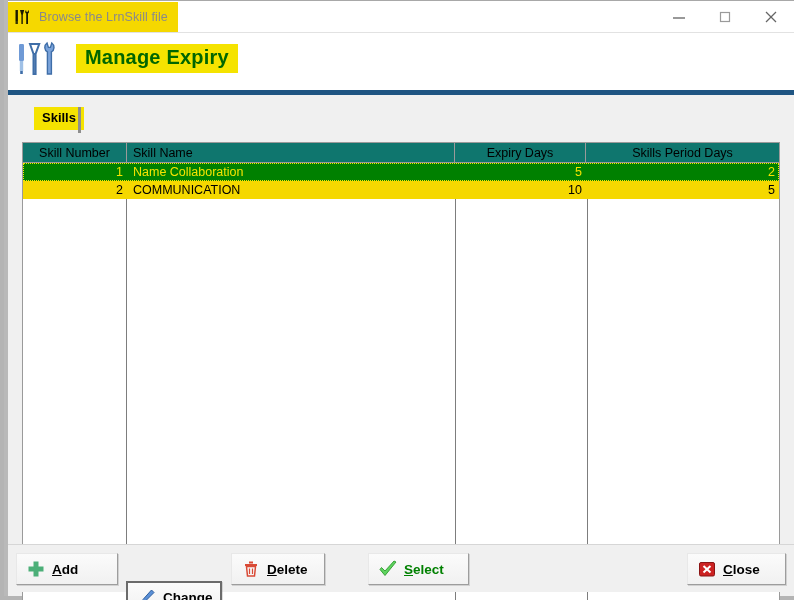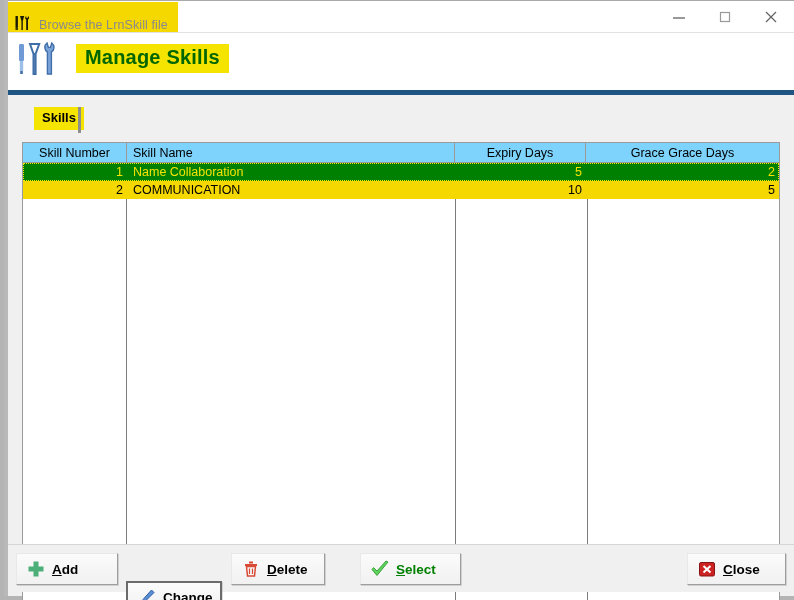--- a/index.html
+++ b/index.html
@@ -29,21 +29,21 @@
     left: 4px; top: 0px;
     width: 786px; height: 32px;
     background: #ffffff;
     border-top: 1px solid #a8a8a8;
     display: flex;
     align-items: stretch;
   }
   #title-highlight {
     background: #f5d800;
     display: flex;
-    align-items: flex-end;
+    align-items: center;
     padding: 0 10px 0 6px;
     height: 30px;
     margin-top: 1px;
   }
   #title-icon {
     width: 18px; height: 18px;
     margin-right: 7px;
     flex: none;
     display: block;
   }
@@ -145,21 +145,21 @@
     border-bottom: 1px solid #9a9a9a;
   }
   .th {
     font-size: 12.5px;
     color: #000000;
     display: flex;
     align-items: center;
     justify-content: center;
     border-right: 1px solid #9a9a9a;
     height: 19px;
-    background: #7dd3fc;
+    background: #0f766e;
     white-space: nowrap;
     overflow: hidden;
   }
   .th:last-child { border-right: 0; }
 
   #rows-wrap {
     position: absolute;
     left: 0; top: 20px;
     width: 100%; height: 447px;
     overflow: hidden;
@@ -235,21 +235,21 @@
     font-weight: bold;
     color: #000000;
     white-space: nowrap;
   }
   .btn-label u { text-decoration: underline; }
   .btn-label.green { color: #008000; }
 
   #btn-add    { left: 8px;   width: 102px; }
   #btn-change { left: 118px; width: 96px; margin-top: 28px; }
   #btn-delete { left: 223px; width: 94px; }
-  #btn-select { left: 352px; width: 101px; text-align: right; }
+  #btn-select { left: 360px; width: 101px; text-align: right; }
   #btn-close  { left: 679px; width: 99px; }
 </style>
 </head>
 <body>
 
 <div id="window">
 
   <div id="titlebar">
     <div id="title-highlight">
       <svg id="title-icon" viewBox="0 0 18 18">
@@ -284,38 +284,38 @@
 
       <rect x="5" y="6" width="5" height="17" rx="1.2" fill="#6f9ad6"></rect>
       <rect x="5.8" y="23" width="3.4" height="10" fill="#9fc0e6"></rect>
       <rect x="6.2" y="33" width="2.6" height="3" fill="#3f6ea8"></rect>
 
       <path d="M16 6 L19.5 16 L19.5 36 L21.6 36 L21.6 16 L25.2 6 Z" fill="none" stroke="#3f6ea8" stroke-width="2"></path>
       <path d="M19 16 L22 16" stroke="#3f6ea8" stroke-width="2"></path>
 
       <path d="M33 5 C29.8 7.4 30.2 12.2 33.4 13.8 L33.4 36 L37.4 36 L37.4 13.8 C40.6 12.2 41 7.4 37.8 5 L36.4 9.4 L34.4 9.4 Z" fill="#7aa3da" stroke="#3f6ea8" stroke-width="1.4"></path>
     </svg>
-    <div id="header-title">Manage Skills</div>
+    <div id="header-title">Manage Expiry</div>
   </div>
   <div id="header-rule"></div>
 
   <div id="client">
 
     <div id="tabstrip">
       <div id="tab-skills">Skills</div>
       <div id="tab-divider"></div>
     </div>
 
     <div id="table-panel">
 
       <div id="table-head">
         <div class="th" style="width:104px">Skill Number</div>
         <div class="th" style="width:328px; justify-content:flex-start; padding-left:6px">Skill Name</div>
         <div class="th" style="width:131px">Expiry Days</div>
-        <div class="th" style="width:193px">Grace Grace Days</div>
+        <div class="th" style="width:193px">Skills Period Days</div>
       </div>
 
       <div id="rows-wrap">
         <div class="colline" style="left:103px"></div>
         <div class="colline" style="left:432px"></div>
         <div class="colline" style="left:564px"></div>
 
         <div class="row selected">
           <div class="cell num" style="width:104px">1</div>
           <div class="cell txt" style="width:328px; padding-left:6px">Name Collaboration</div>

